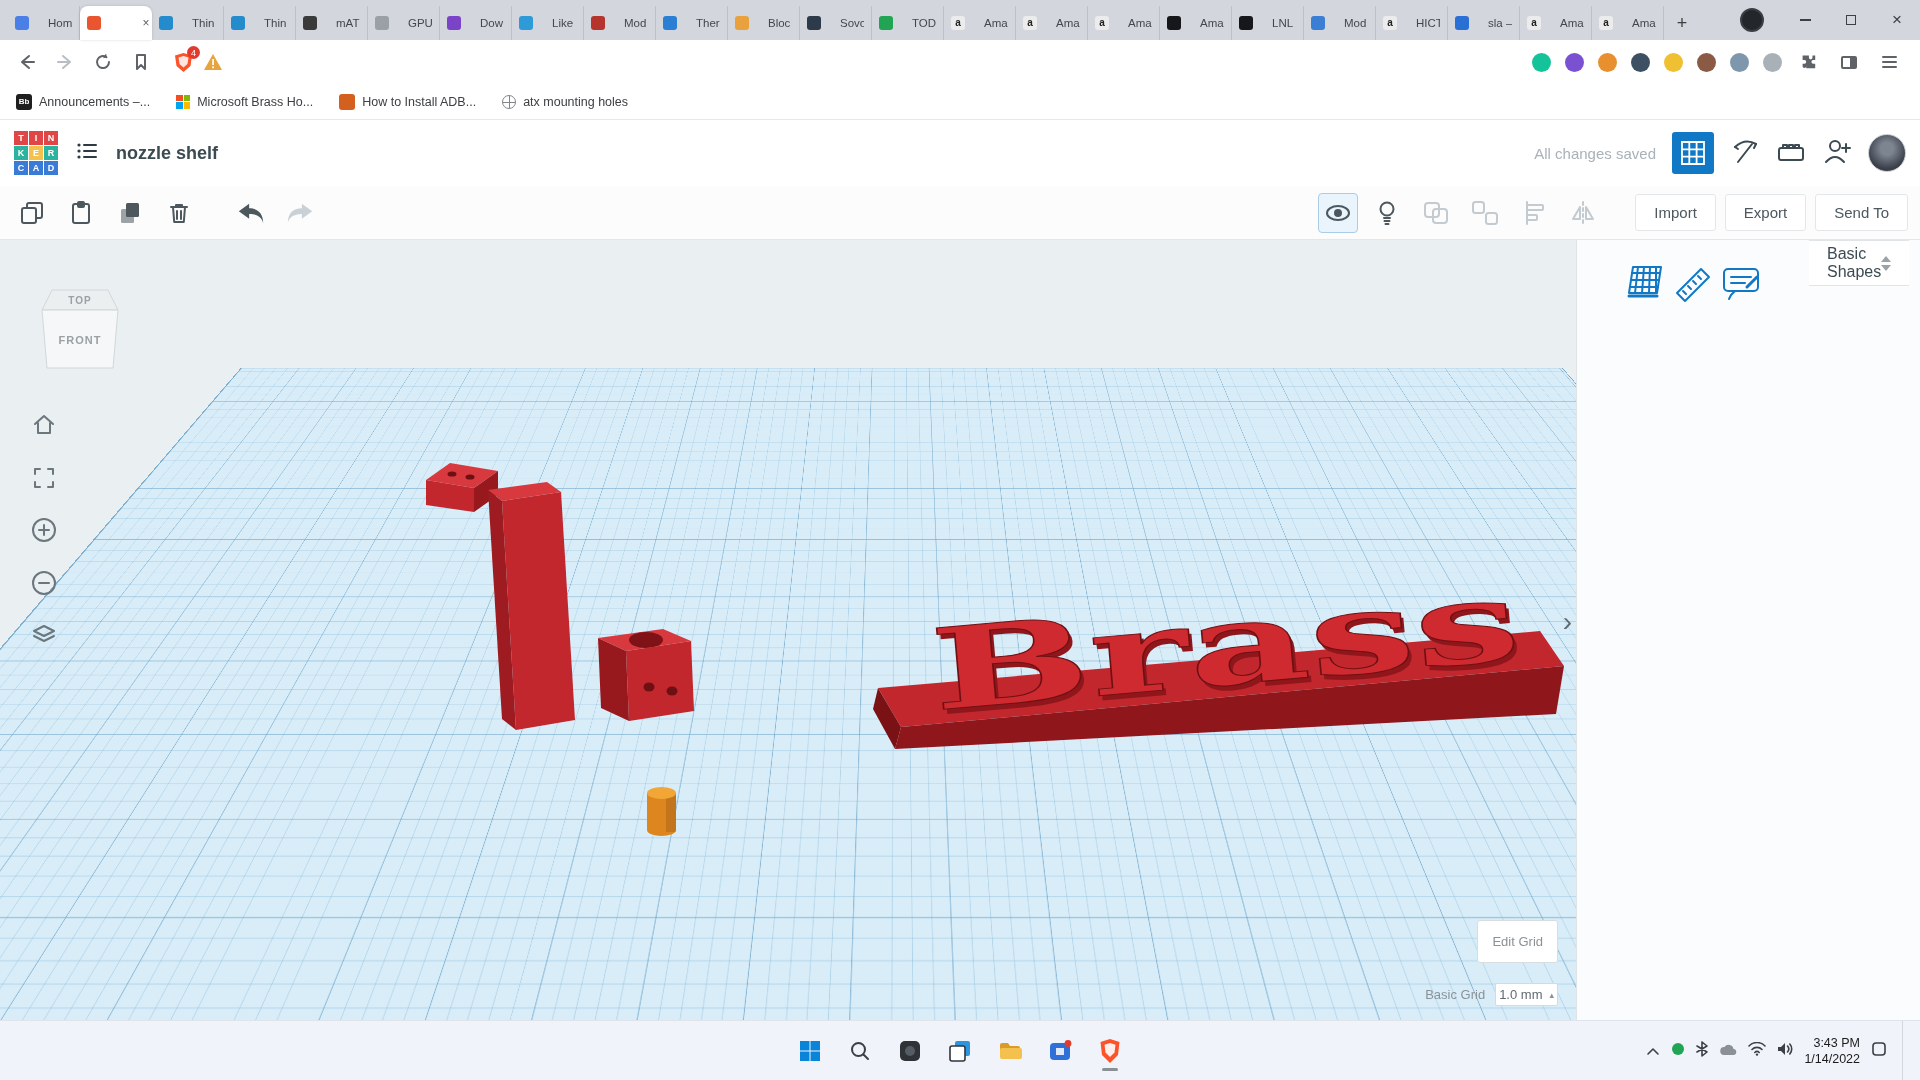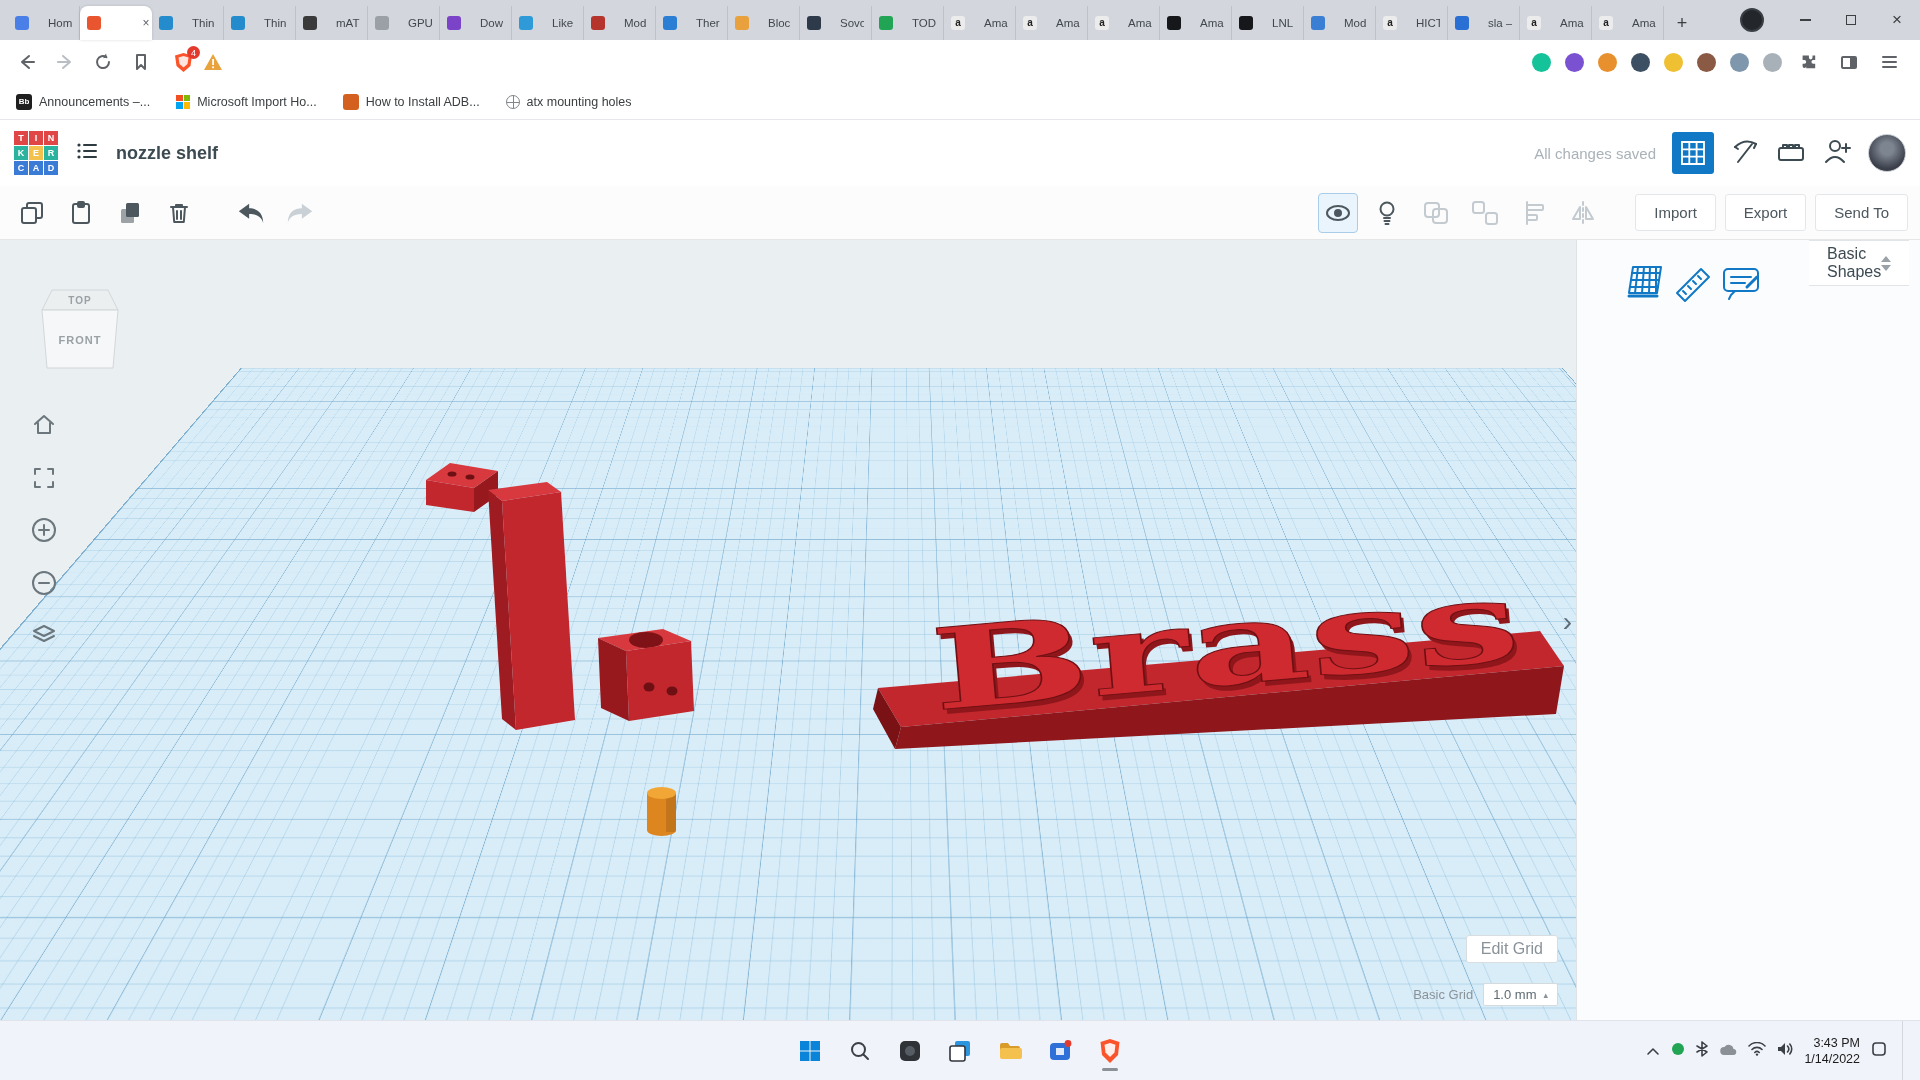--- a/index.html
+++ b/index.html
@@ -92,24 +92,24 @@
     background-image:
       repeating-linear-gradient(0deg, rgba(96,155,195,.6) 0 1px, transparent 1px 130px),
       repeating-linear-gradient(90deg, rgba(96,155,195,.6) 0 1px, transparent 1px 130px),
       repeating-linear-gradient(0deg, rgba(126,181,216,.45) 0 1px, transparent 1px 26px),
       repeating-linear-gradient(90deg, rgba(126,181,216,.45) 0 1px, transparent 1px 26px)}
   .scene{position:absolute;inset:0;width:100%;height:100%}
   .vnav{position:absolute;left:26px;width:36px;height:36px;display:flex;align-items:center;justify-content:center}
   .vnav svg{stroke:#6b767d;fill:none;stroke-width:2;stroke-linecap:round;stroke-linejoin:round}
   .panel-toggle{position:absolute;right:4px;top:368px;font-size:28px;color:#5f6b73;line-height:1;cursor:pointer}
   .panel-toggle::before{content:"›"}
-  .editgrid{position:absolute;right:18px;bottom:57px;background:#fff;border:1px solid #d8dde0;border-radius:3px;padding:4px 14px;font-size:16px;color:#8a9299;cursor:pointer}
+  .editgrid{position:absolute;right:18px;bottom:57px;background:#fff;border:1px solid #d8dde0;border-radius:3px;padding:13px 14px;font-size:13px;color:#8a9299;cursor:pointer}
   .snaprow{position:absolute;right:18px;bottom:14px;display:flex;align-items:center;gap:10px}
   .snaplabel{font-size:13px;color:#8a9299}
-  .snapselect{background:#fff;border:1px solid #d5dadd;border-radius:2px;padding:3px 9px;font-size:13px;color:#5f6b73;display:flex;align-items:center;gap:7px;cursor:pointer}
+  .snapselect{background:#fff;border:1px solid #d5dadd;border-radius:2px;padding:3px 3px;font-size:13px;color:#5f6b73;display:flex;align-items:center;gap:7px;cursor:pointer}
   .snapselect::after{content:"▴";font-size:9px;color:#8a9299}
 
   
   .panel{width:344px;background:#fbfcfd;border-left:1px solid #dfe3e6;display:flex;flex-direction:row;flex:none}
   .ptools{height:86px;display:flex;align-items:center;justify-content:space-between;padding:0 44px}
   .ptool{width:48px;height:48px;display:flex;align-items:center;justify-content:center}
   .ptool svg{stroke:#1178c6;fill:none;stroke-width:2;stroke-linecap:round;stroke-linejoin:round}
   .pdropdown{height:46px;border-top:1px solid #e2e5e8;border-bottom:1px solid #e2e5e8;background:#fff;display:flex;align-items:center;padding:0 18px;cursor:pointer}
   .pdlabel{font-size:16px;color:#3c4a52;flex:1}
   .pdarrows{display:flex;flex-direction:column;gap:3px}
@@ -424,21 +424,21 @@
       <span class="bmicon" style="background: rgb(31, 31, 31);">Bb</span>
       <span>Announcements –...</span>
     </div>
     <div class="bm">
       <span class="msgrid">
           <b></b>
           <b></b>
           <b></b>
           <b></b>
         </span>
-      <span>Microsoft Import Ho...</span>
+      <span>Microsoft Brass Ho...</span>
     </div>
     <div class="bm">
       <span class="bmicon" style="background: rgb(212, 96, 31);"></span>
       <span>How to Install ADB...</span>
     </div>
     <div class="bm">
       <span class="globeicon"></span>
       <span>atx mounting holes</span>
     </div>
   </div>

